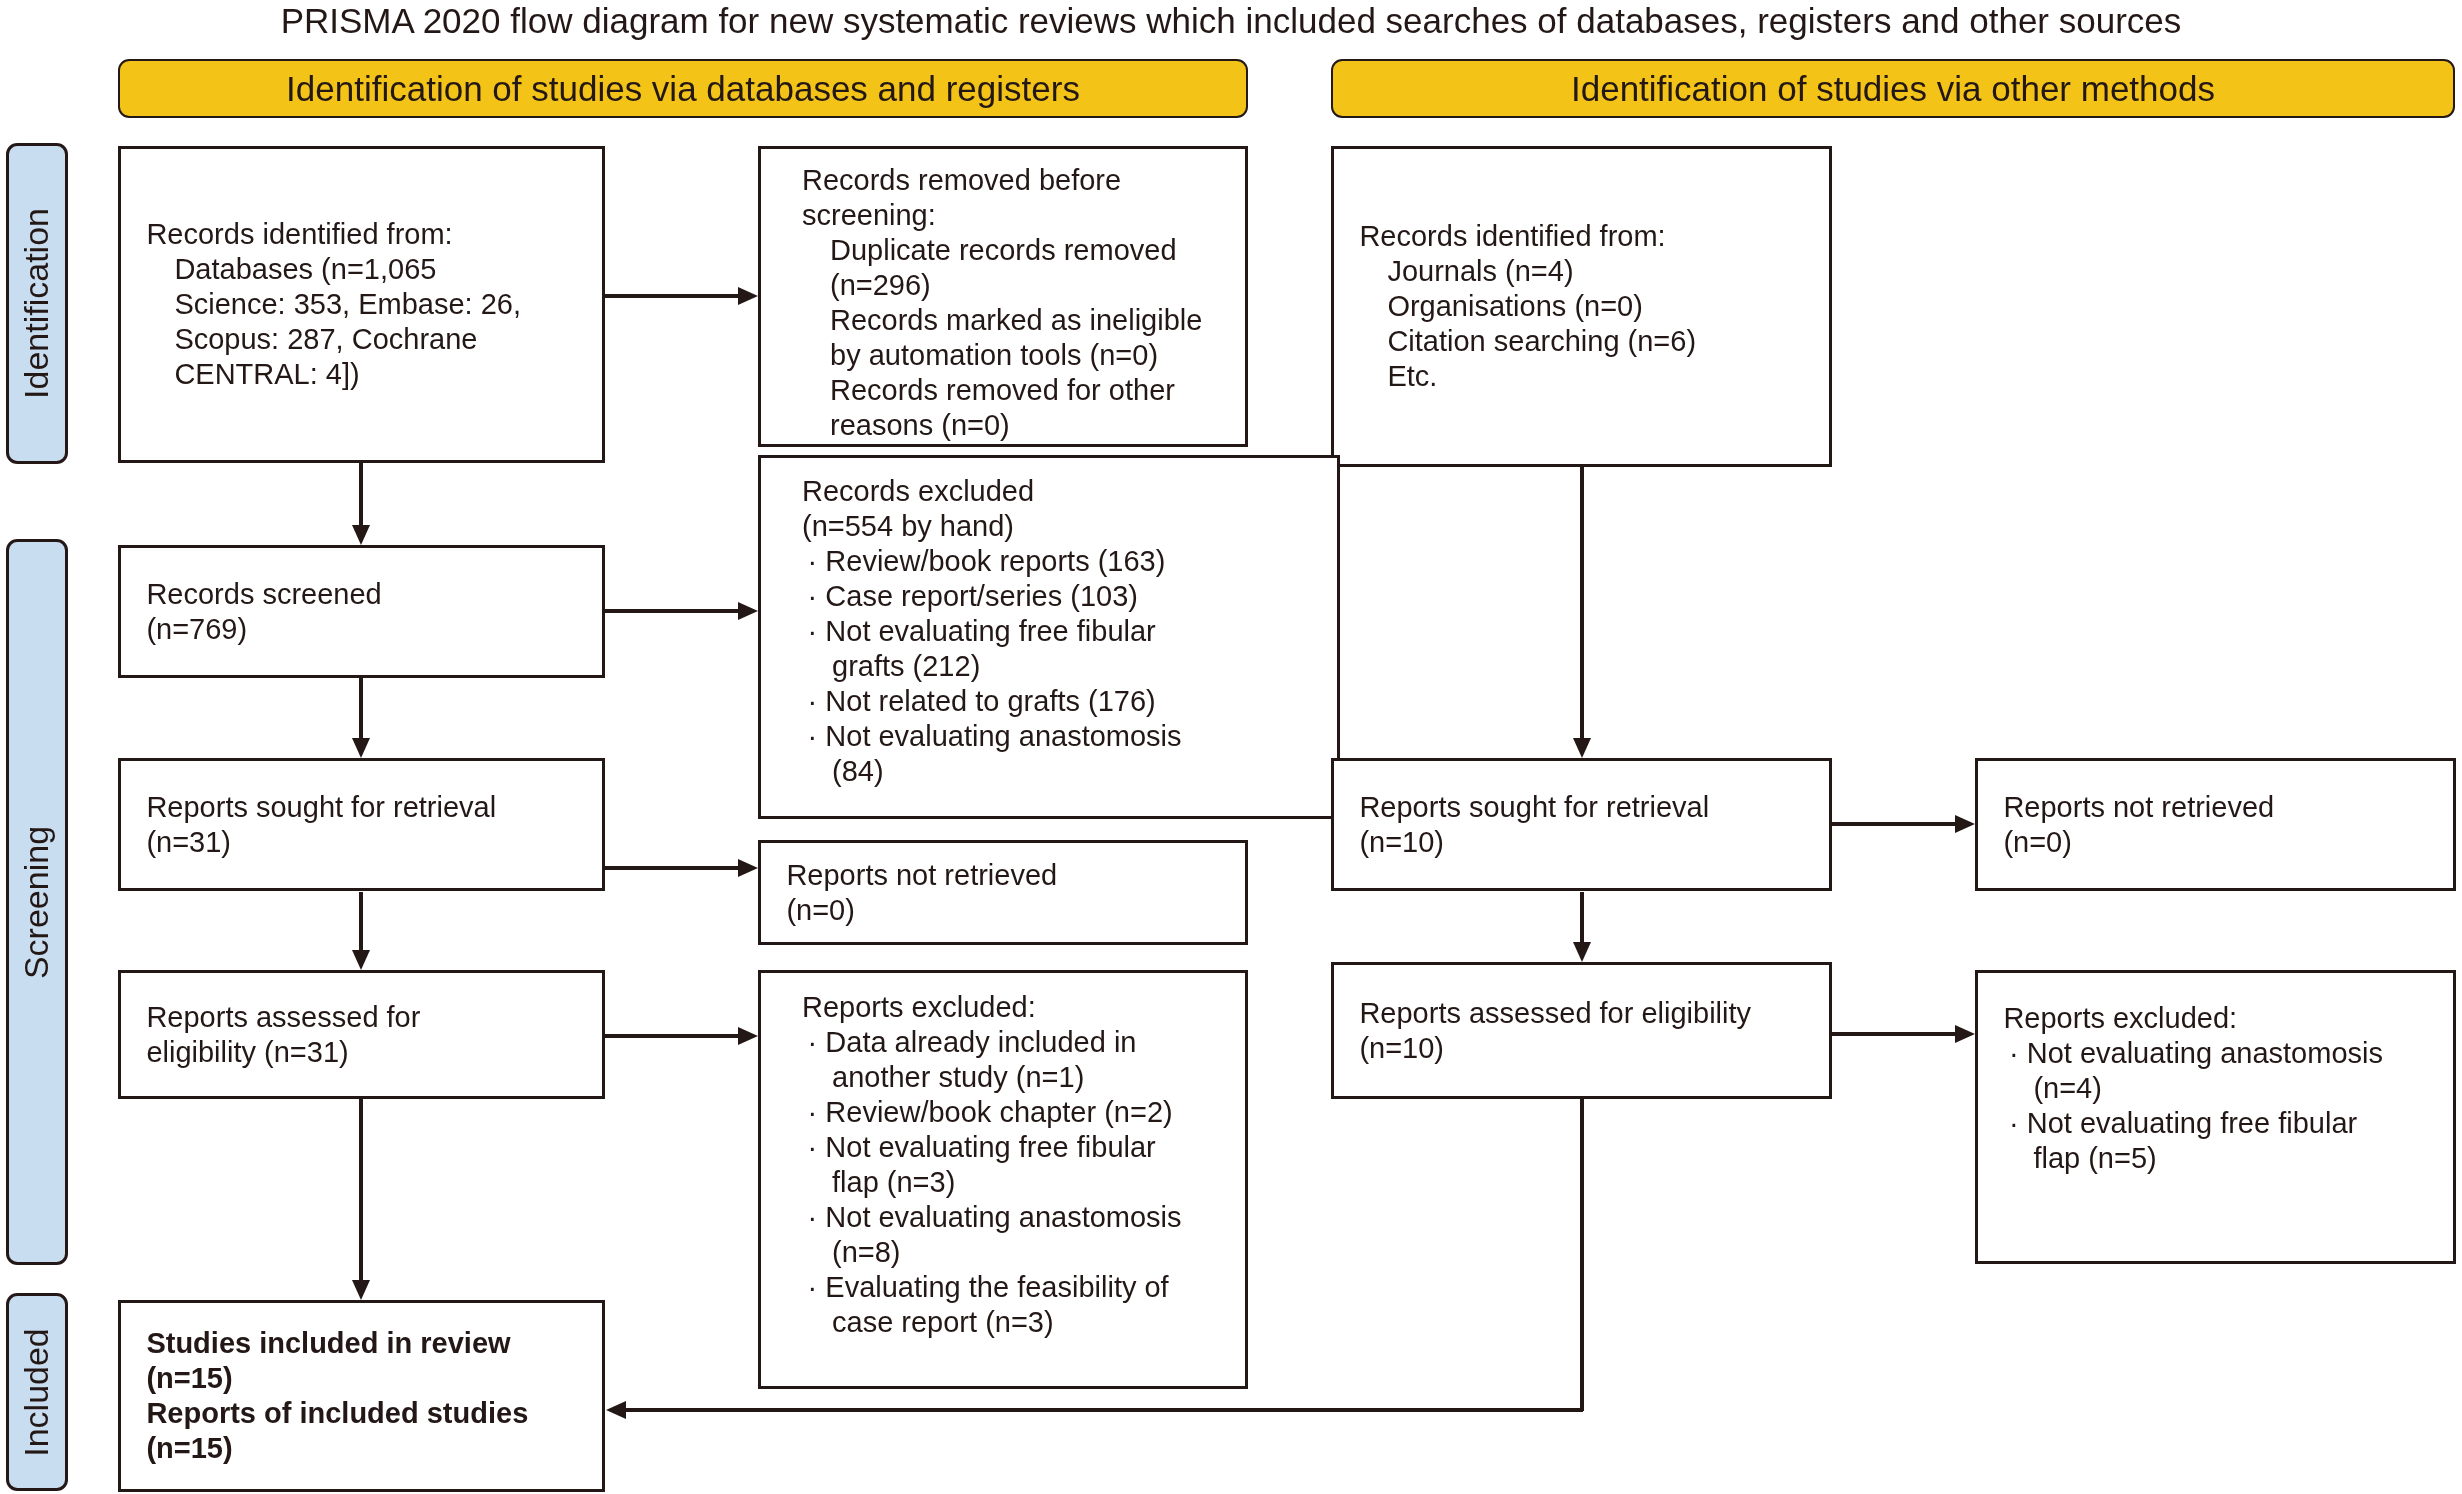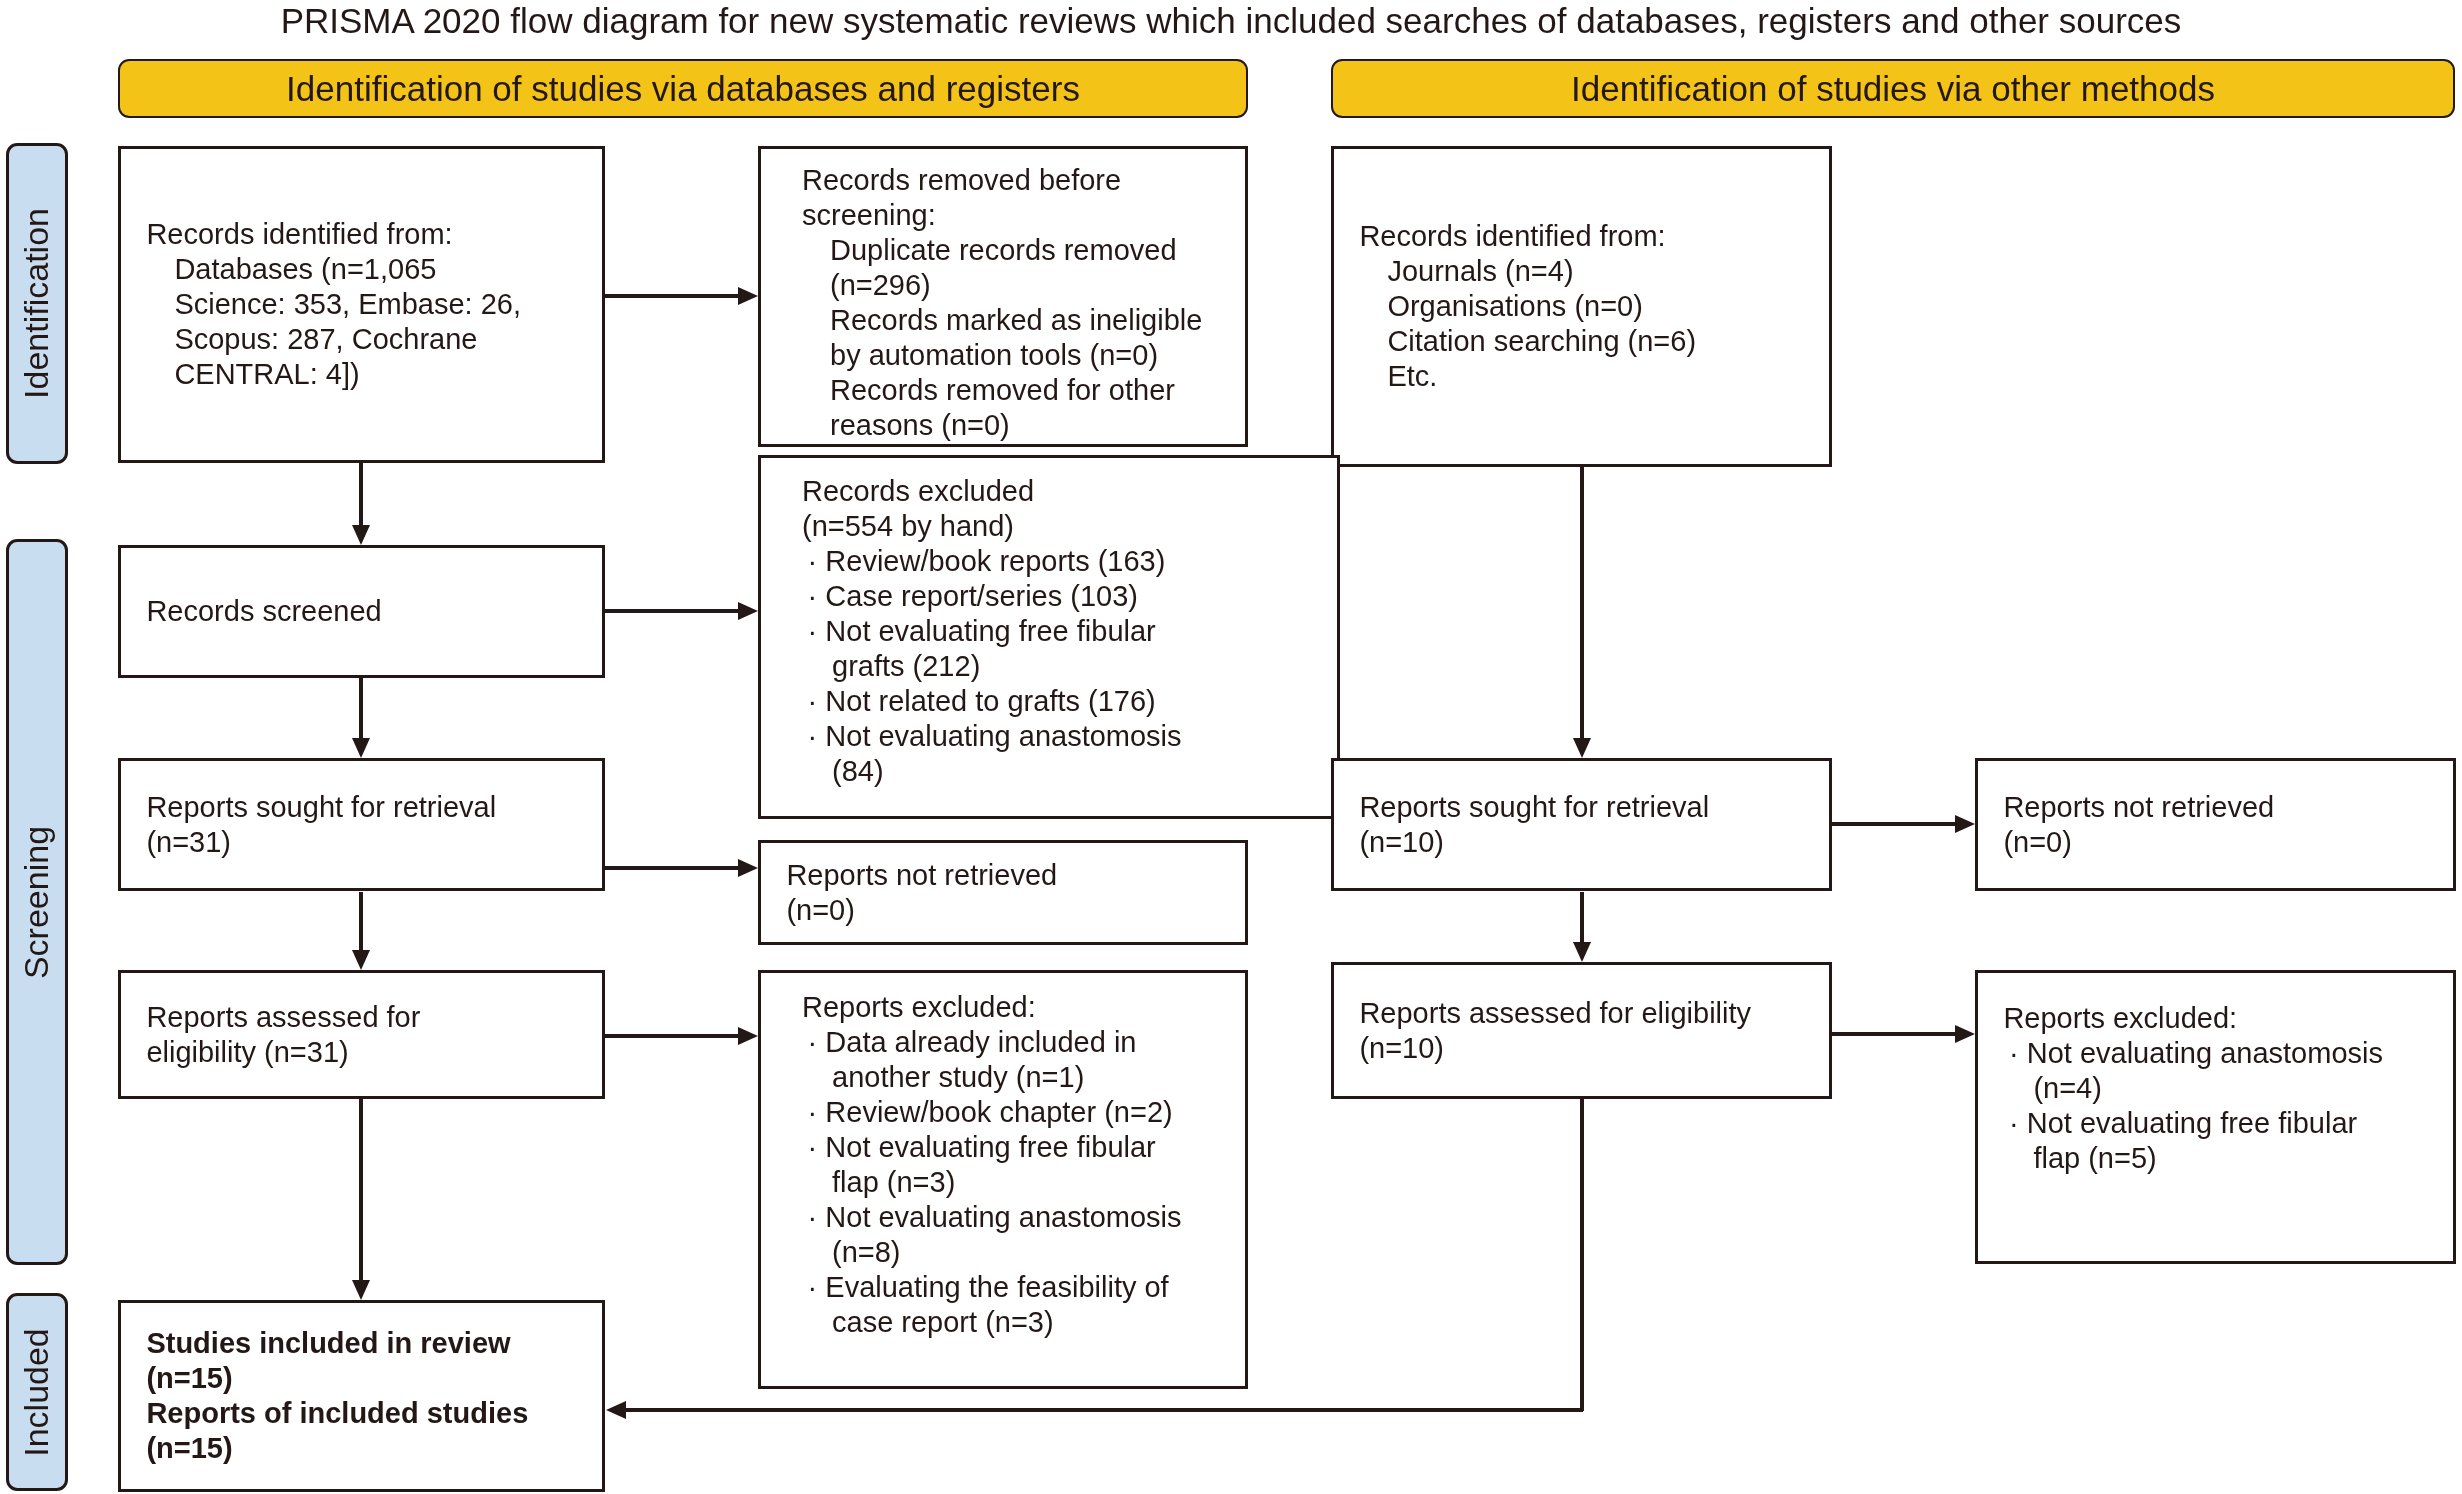--- a/index.html
+++ b/index.html
@@ -101,20 +101,21 @@
   <div class="box" id="b3">
     <div class="line">Records identified from:</div>
     <div class="line ind">Journals (n=4)</div>
     <div class="line ind">Organisations (n=0)</div>
     <div class="line ind">Citation searching (n=6)</div>
     <div class="line ind">Etc.</div>
   </div>
 
   <div class="box" id="b4">
     <div class="line">Records screened</div>
+    <div class="line">(n=769)</div>
   </div>
 
   <div class="box v-top" id="b5">
     <div class="line">Records excluded</div>
     <div class="line">(n=554 by hand)</div>
     <div class="line b">· Review/book reports (163)</div>
     <div class="line b">· Case report/series (103)</div>
     <div class="line b">· Not evaluating free fibular</div>
     <div class="line bc">grafts (212)</div>
     <div class="line b">· Not related to grafts (176)</div>

